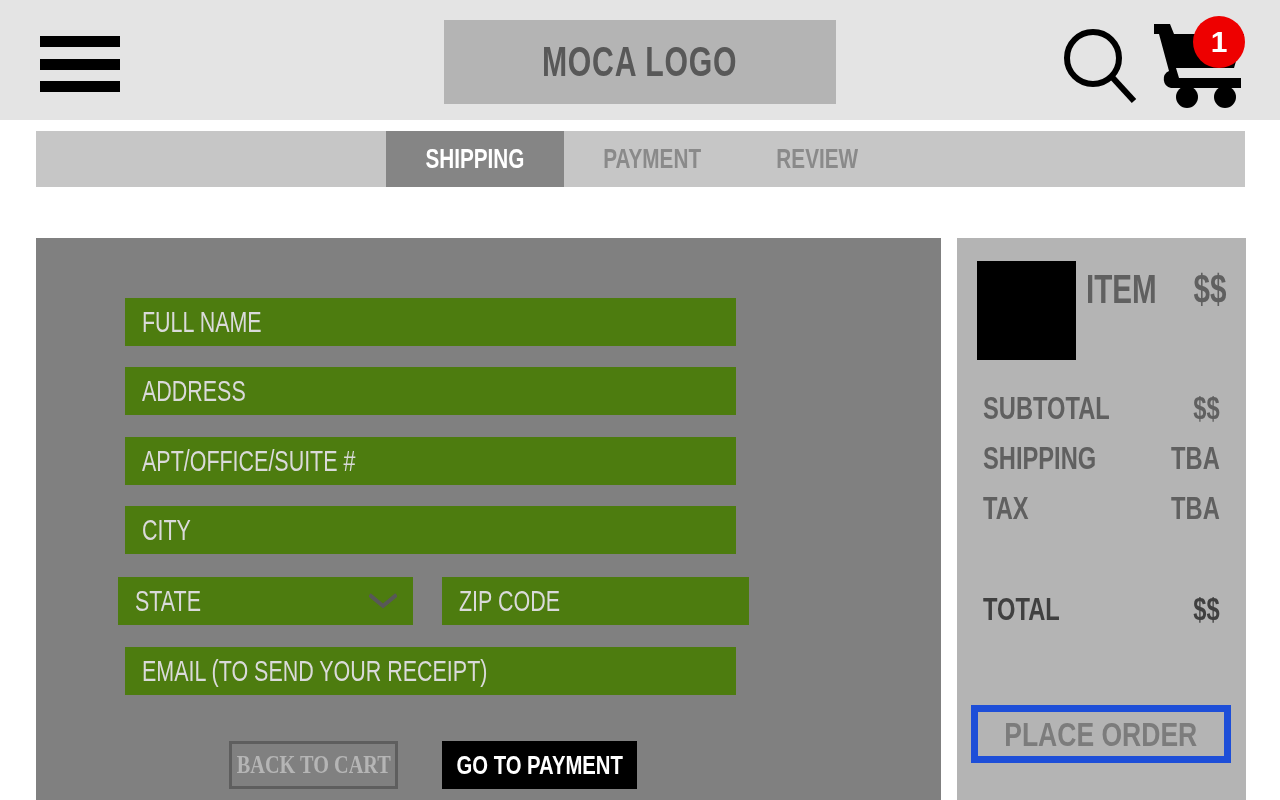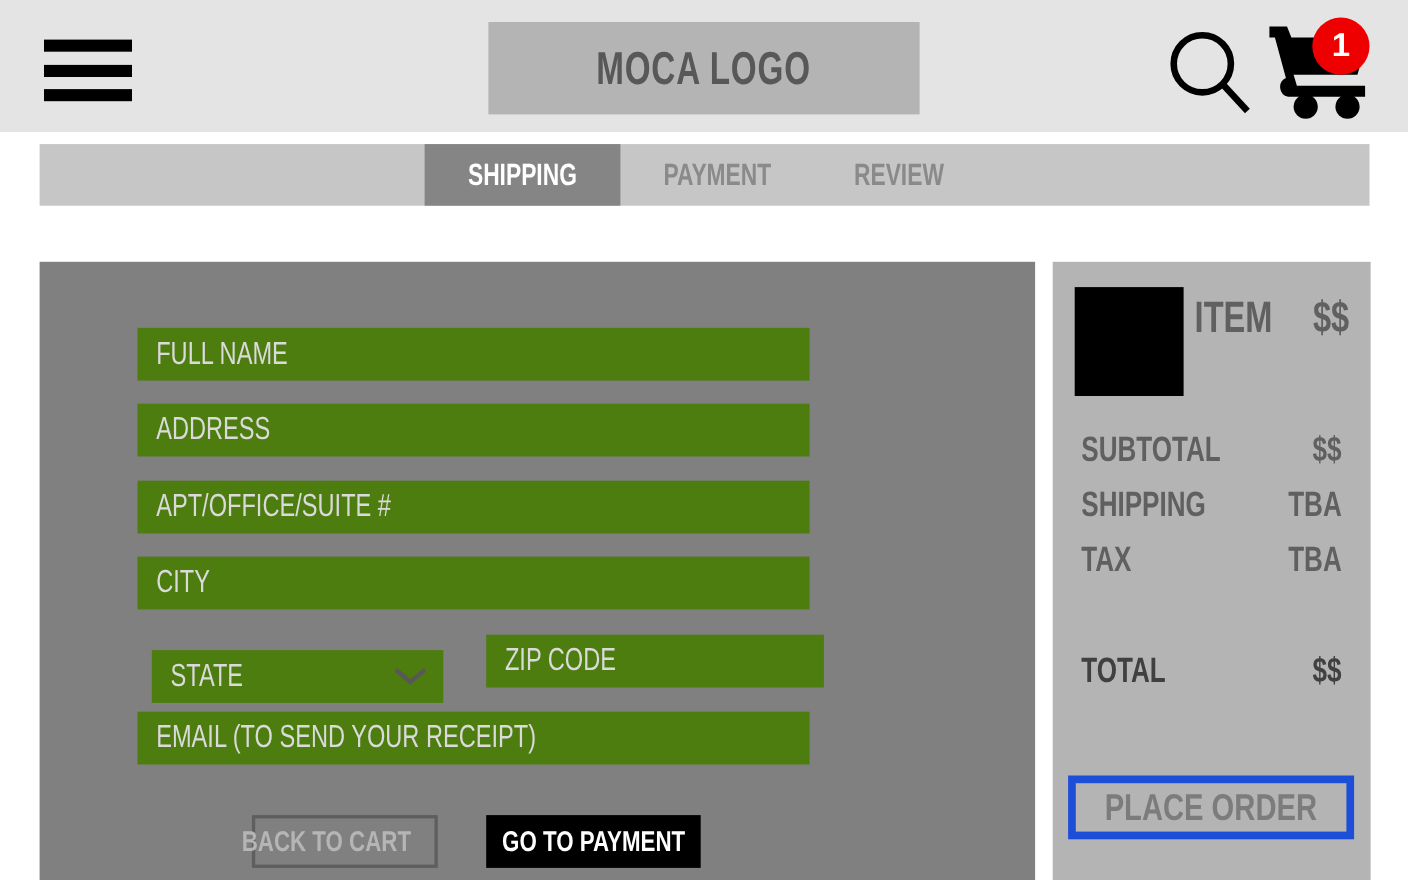--- a/index.html
+++ b/index.html
@@ -152,21 +152,21 @@
     position: absolute;
     background: #4d7c0f;
     height: 48px;
     cursor: text;
   }
 
   #field-fullname  { left: 89px; top: 60px;  width: 611px; }
   #field-address   { left: 89px; top: 129px; width: 611px; }
   #field-apt       { left: 89px; top: 199px; width: 611px; }
   #field-city      { left: 89px; top: 268px; width: 611px; }
-  #field-state     { left: 102px; top: 339px; width: 265px; cursor: pointer; margin-top: 14px; }
+  #field-state     { left: 82px; top: 339px; width: 295px; cursor: pointer; }
   #field-zip       { left: 406px; top: 339px; width: 307px; }
   #field-email     { left: 89px; top: 409px; width: 611px; }
 
   #state-chevron {
     position: absolute;
     right: 16px;
     top: 50%;
     transform: translateY(-50%);
     width: 28px; height: 16px;
     pointer-events: none;
@@ -175,22 +175,22 @@
   #btn-back-to-cart {
     position: absolute;
     left: 193px; top: 503px;
     width: 169px; height: 48px;
     background: transparent;
     border: 3px solid #5e5e5e;
     color: #b5b5b5;
     font-size: 26px;
     font-weight: bold;
     cursor: pointer;
-    font-family: Liberation Sans, sans-serif;
-    display: flex; align-items: center; justify-content: flex-end;
+    font-family: Liberation Serif, serif;
+    display: flex; align-items: center; justify-content: center;
   }
   #btn-go-to-payment {
     position: absolute;
     left: 406px; top: 503px;
     width: 195px; height: 48px;
     background: #000000;
     border: none;
     color: #ffffff;
     font-size: 26px;
     font-weight: bold;

